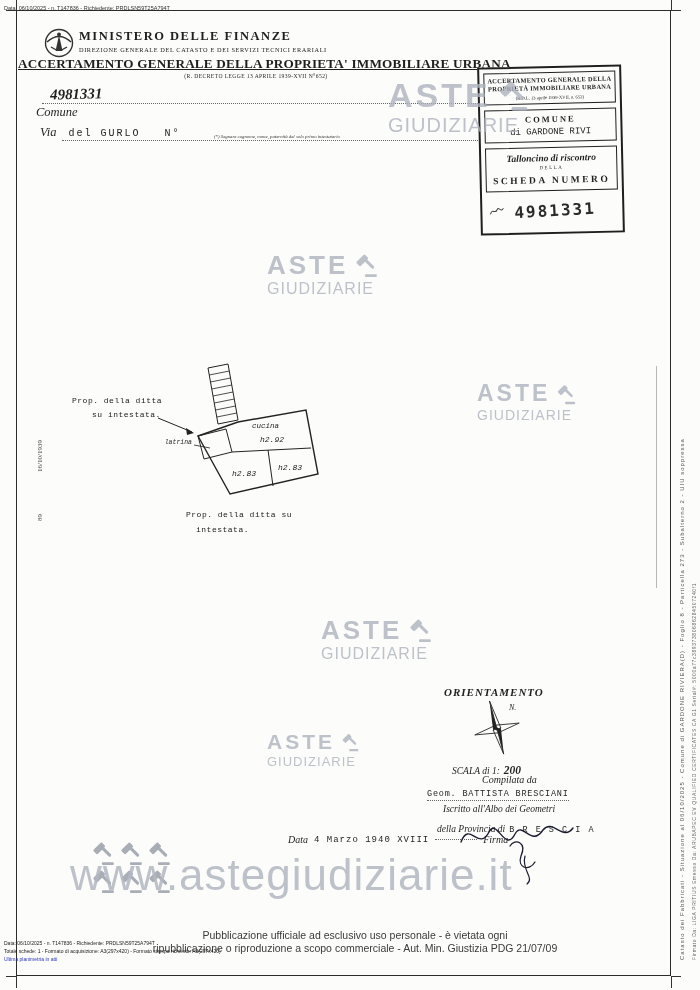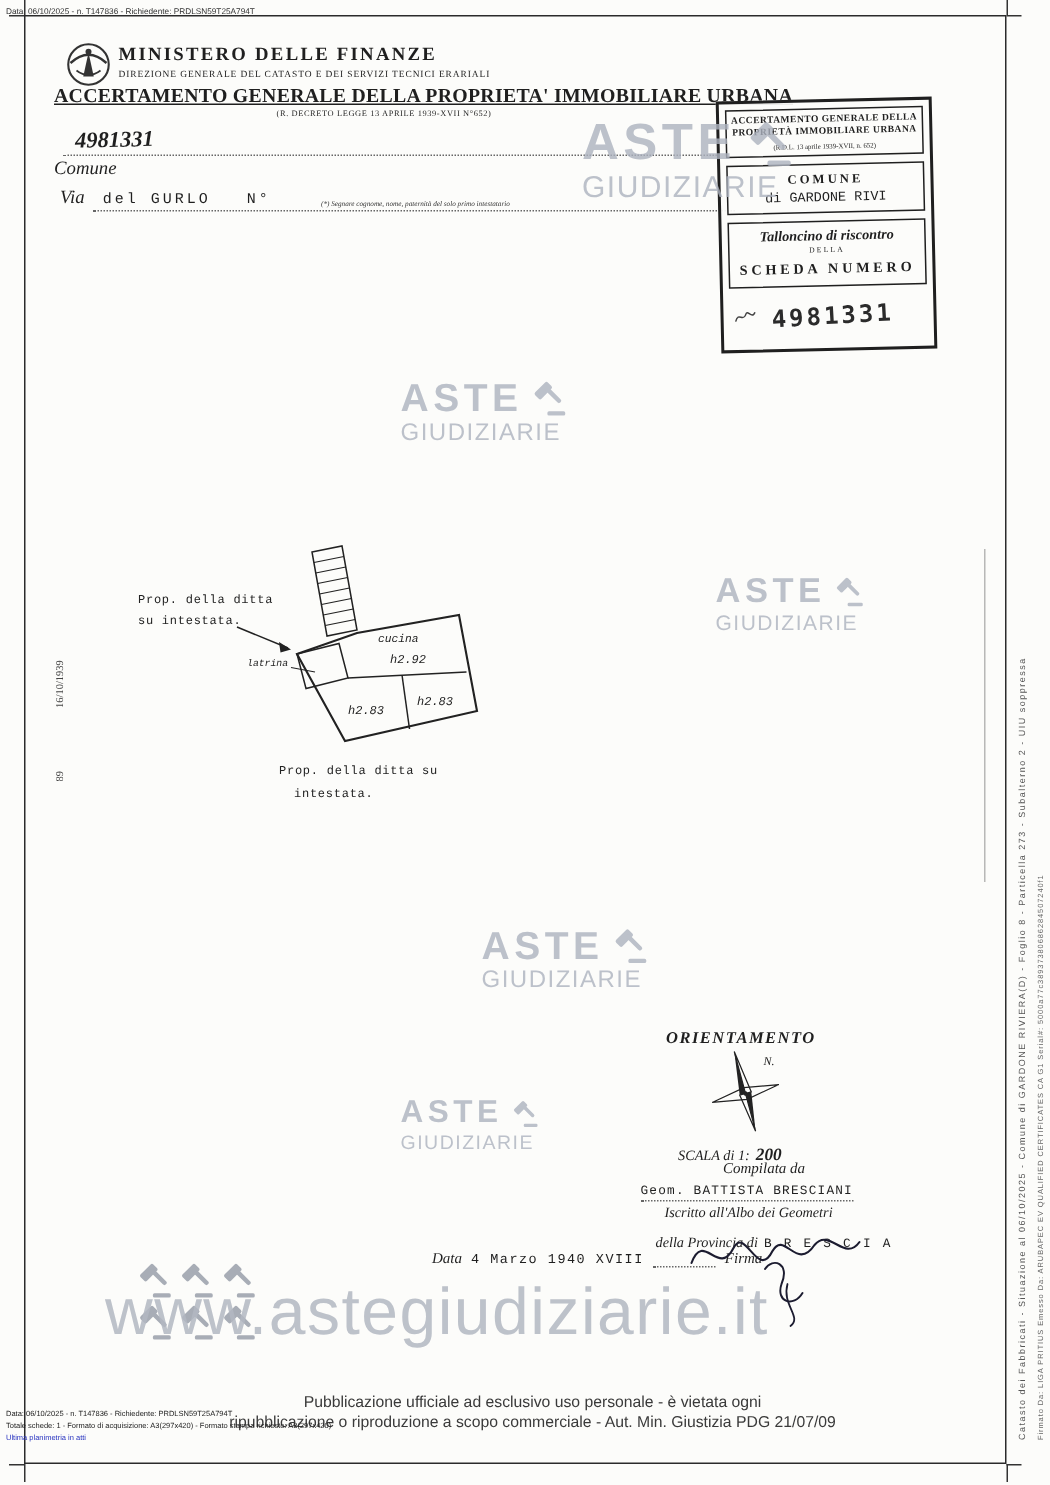--- a/index.html
+++ b/index.html
@@ -91,21 +91,21 @@
       <circle cx="15" cy="17" r="13.5" fill="none" stroke="#333" stroke-width="1.4"></circle>
       <path d="M3,16 Q15,5 27,16" fill="none" stroke="#333" stroke-width="1.6"></path>
       <path d="M15,9 L11.5,25 L18.5,25 Z" fill="#333"></path>
       <circle cx="15" cy="8.5" r="2" fill="#333"></circle>
       <path d="M7,21 Q15,27 23,21" fill="none" stroke="#333" stroke-width="1.2"></path>
     </svg>
   </div>
 
   <div class="abs serif nowrap" style="left:79px;top:29px;font-size:12.5px;letter-spacing:1.5px;font-weight:600">MINISTERO DELLE FINANZE</div>
   <div class="abs serif nowrap" style="left:79px;top:46px;font-size:6.3px;letter-spacing:.6px;color:#222">DIREZIONE GENERALE DEL CATASTO E DEI SERVIZI TECNICI ERARIALI</div>
-  <div class="abs serif b nowrap" style="left:36px;top:56px;font-size:13.2px;letter-spacing:.2px;text-decoration:underline">ACCERTAMENTO GENERALE DELLA PROPRIETA' IMMOBILIARE URBANA</div>
+  <div class="abs serif b nowrap" style="left:18px;top:56px;font-size:13.2px;letter-spacing:.2px;text-decoration:underline">ACCERTAMENTO GENERALE DELLA PROPRIETA' IMMOBILIARE URBANA</div>
   <div class="abs serif" style="left:36px;top:73px;width:440px;text-align:center;font-size:5.6px;letter-spacing:.4px">(R. DECRETO LEGGE 13 APRILE 1939-XVII N°652)</div>
 
   <div class="formline" style="left:36px;top:85px;width:450px">
     <span class="fill">
       <span class="serif it b" style="font-size:15px;display:inline-block;transform:rotate(-1.5deg);padding-left:8px">4981331</span>
     </span>
   </div>
   <div class="formline" style="left:36px;top:105px;width:450px">
     <span class="serif it" style="font-size:12.5px">Comune</span>
   </div>
@@ -200,21 +200,21 @@
       </svg>
     <svg width="26" height="26" viewBox="0 0 24 24">
         <use href="#gavel"></use>
       </svg>
     <svg width="26" height="26" viewBox="0 0 24 24">
         <use href="#gavel"></use>
       </svg>
   </div>
   <div class="wm-url nowrap">www.astegiudiziarie.it</div>
 
-  <div class="fp-label" style="left:92px;top:396px">Prop. della ditta</div>
+  <div class="fp-label" style="left:72px;top:396px">Prop. della ditta</div>
   <div class="fp-label" style="left:92px;top:410px">su intestata.</div>
 
   <svg class="abs" style="left:80px;top:362px" width="245" height="150" viewBox="0 0 245 150">
 
     <polygon points="128,6 148,2 158,58 138,62" fill="none" stroke="#222" stroke-width="1"></polygon>
     <g stroke="#222" stroke-width=".8">
       <line x1="129.3" y1="13" x2="149.3" y2="9"></line>
       <line x1="130.5" y1="20" x2="150.5" y2="16"></line>
       <line x1="131.8" y1="27" x2="151.8" y2="23"></line>
       <line x1="133" y1="34" x2="153" y2="30"></line>
@@ -264,21 +264,21 @@
     <span class="serif it" style="font-size:9.5px">SCALA di 1:</span>
     <span class="serif it b" style="font-size:11.5px">200</span>
   </div>
   <div class="abs serif it nowrap" style="left:482px;top:774px;font-size:10px">Compilata da</div>
   <div class="abs mono nowrap" style="left:427px;top:789px;font-size:8.5px;letter-spacing:.8px;border-bottom:1px dotted #666;padding-bottom:1px">Geom. BATTISTA BRESCIANI</div>
   <div class="abs serif it nowrap" style="left:443px;top:804px;font-size:9.5px">Iscritto all'Albo dei Geometri</div>
   <div class="abs nowrap" style="left:437px;top:818px">
     <span class="serif it" style="font-size:9.5px">della Provincia di</span>
     <span class="mono" style="font-size:8.5px;letter-spacing:1.5px">B R E S C I A</span>
   </div>
-  <div class="abs nowrap" style="left:288px;top:834px;display:flex;align-items:flex-end;gap:6px">
+  <div class="abs nowrap" style="left:288px;top:834px;display:flex;align-items:center;gap:6px">
     <span class="serif it" style="font-size:10px">Data</span>
     <span class="mono" style="font-size:9px;letter-spacing:1px">4 Marzo 1940 XVIII</span>
     <span style="display:inline-block;width:42px;border-bottom:1px dotted #666"></span>
     <span class="serif it" style="font-size:10px">Firma</span>
   </div>
   <svg class="abs" style="left:455px;top:812px;z-index:4" width="150" height="75" viewBox="0 0 150 75">
     <path d="M6,30 C14,8 24,40 34,20 C42,5 50,42 60,22 C68,8 76,36 88,18 C98,6 108,30 118,16" fill="none" stroke="#1c1c30" stroke-width="1.4" stroke-linecap="round"></path>
     <path d="M55,34 C60,26 72,30 66,44 C62,56 74,60 80,50" fill="none" stroke="#1c1c30" stroke-width="1.3" stroke-linecap="round"></path>
     <path d="M70,44 C66,58 80,66 72,72" fill="none" stroke="#1c1c30" stroke-width="1.2" stroke-linecap="round"></path>
   </svg>

